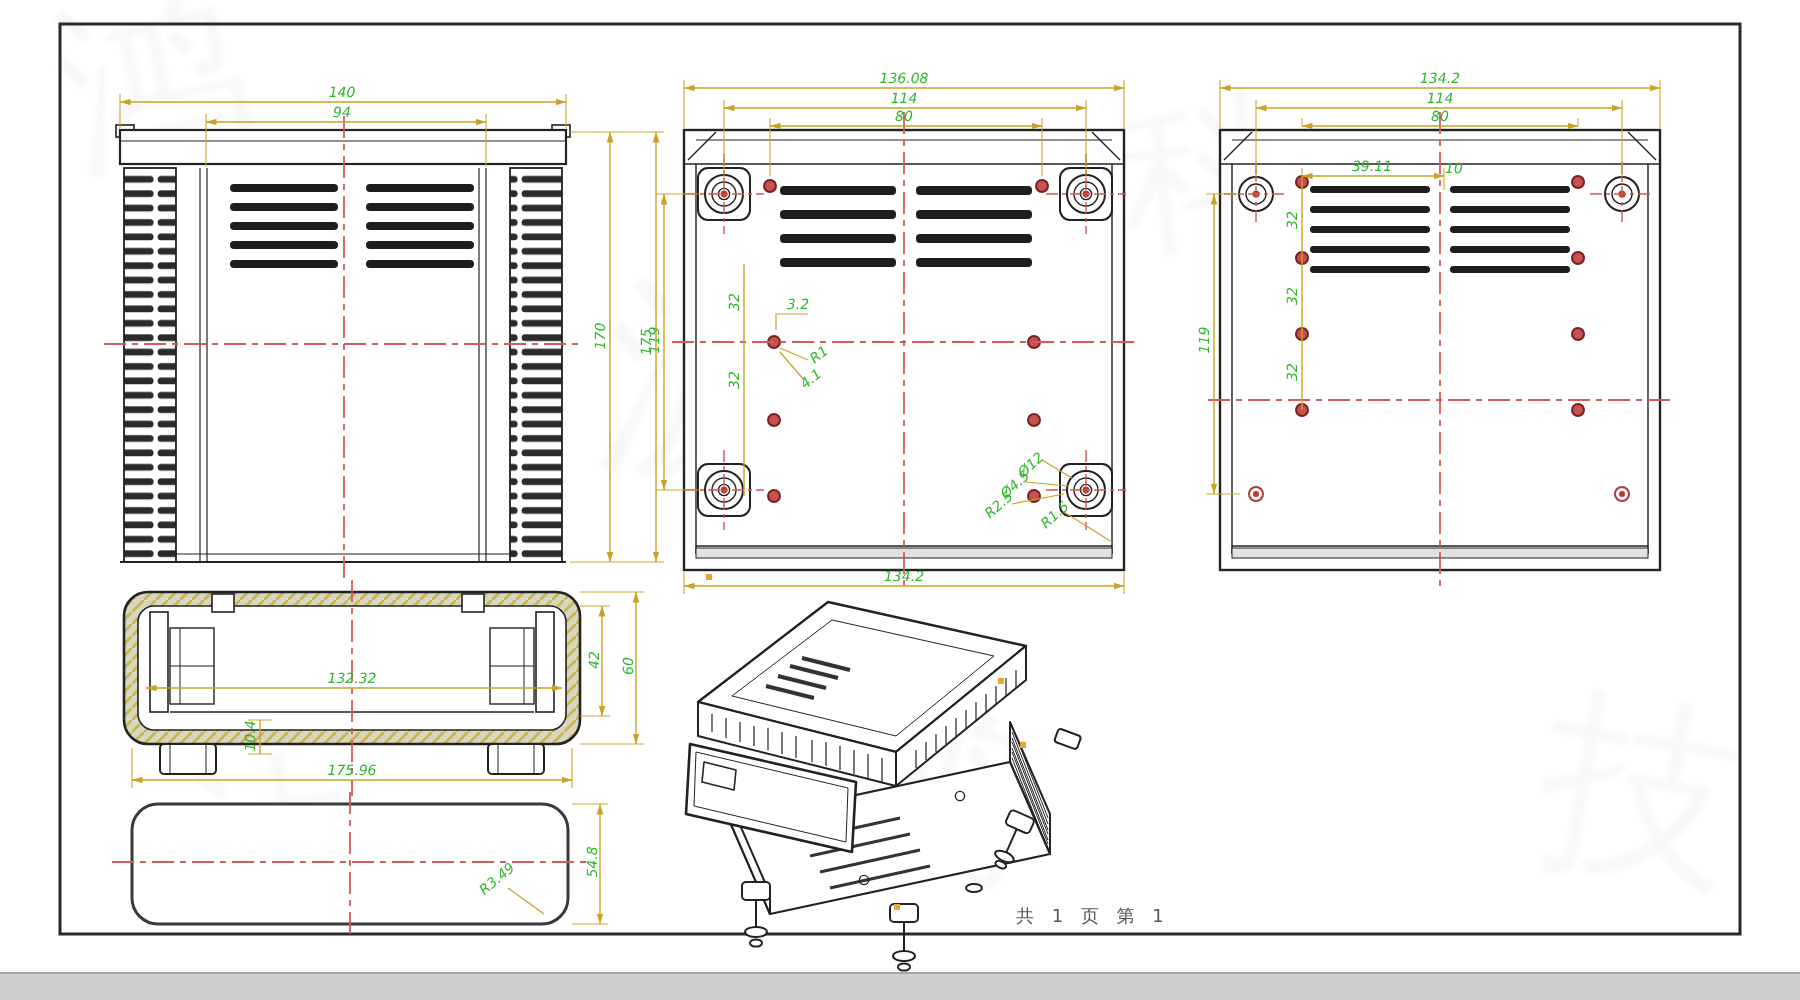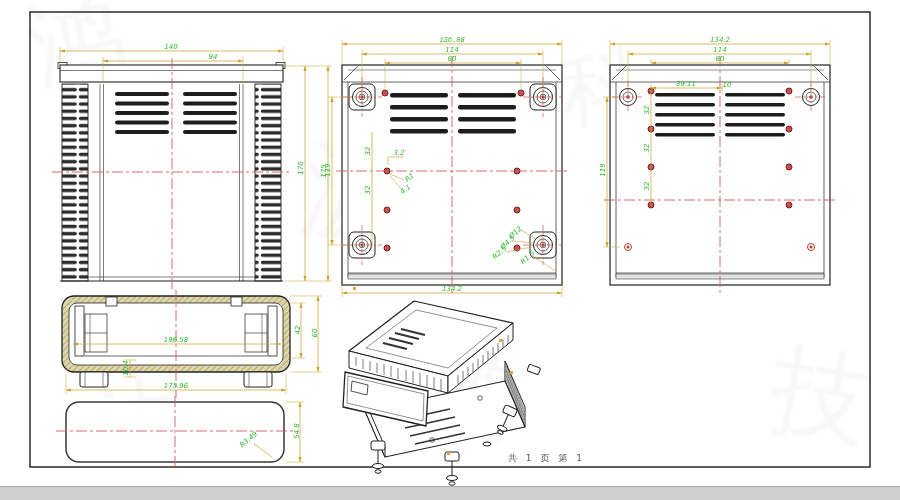--- a/index.html
+++ b/index.html
@@ -327,24 +327,24 @@
       <line x1="318" y1="296" x2="318" y2="372" marker-start="url(#arr)" marker-end="url(#arr)"></line>
       <line x1="130" y1="360" x2="130" y2="377"></line>
 
       <line x1="300" y1="402" x2="300" y2="462" marker-start="url(#arr)" marker-end="url(#arr)"></line>
       <line x1="254" y1="444" x2="272" y2="457"></line>
     </g>
   </svg>
 
   <div class="anno-layer">
       <span class="dim-label" style="left: 171px; top: 47px; transform: translate(-50%, -50%) rotate(0deg); font-style: italic;">140</span>
-      <span class="dim-label" style="left: 171px; top: 57px; transform: translate(-50%, -50%) rotate(0deg); margin-left: 42px;">94</span>
+      <span class="dim-label" style="left: 171px; top: 57px; transform: translate(-50%, -50%) rotate(0deg);">94</span>
       <span class="dim-label" style="left: 301px; top: 168px; transform: translate(-50%, -50%) rotate(-90deg);">170</span>
       <span class="dim-label" style="left: 324px; top: 171px; transform: translate(-50%, -50%) rotate(-90deg);">175</span>
-      <span class="dim-label" style="left: 452px; top: 40px; transform: translate(-50%, -50%) rotate(0deg); font-family: Liberation Mono, monospace;">136.08</span>
+      <span class="dim-label" style="left: 452px; top: 40px; transform: translate(-50%, -50%) rotate(0deg);">136.08</span>
       <span class="dim-label" style="left: 452px; top: 50px; transform: translate(-50%, -50%) rotate(0deg);">114</span>
       <span class="dim-label" style="left: 452px; top: 59px; transform: translate(-50%, -50%) rotate(0deg);">80</span>
       <span class="dim-label" style="left: 328px; top: 170px; transform: translate(-50%, -50%) rotate(-90deg);">119</span>
       <span class="dim-label" style="left: 452px; top: 289px; transform: translate(-50%, -50%) rotate(0deg);">134.2</span>
       <span class="dim-label" style="left: 368px; top: 151px; transform: translate(-50%, -50%) rotate(-90deg);">32</span>
       <span class="dim-label" style="left: 368px; top: 190px; transform: translate(-50%, -50%) rotate(-90deg);">32</span>
       <span class="dim-label" style="left: 399px; top: 153px; transform: translate(-50%, -50%) rotate(0deg);">3.2</span>
       <span class="dim-label" style="left: 410px; top: 178px; transform: translate(-50%, -50%) rotate(-38deg);">R1</span>
       <span class="dim-label" style="left: 406px; top: 190px; transform: translate(-50%, -50%) rotate(-38deg);">4.1</span>
       <span class="dim-label" style="left: 516px; top: 233px; transform: translate(-50%, -50%) rotate(-42deg);">Ø12</span>
@@ -353,21 +353,21 @@
       <span class="dim-label" style="left: 528px; top: 258px; transform: translate(-50%, -50%) rotate(-42deg);">R1.5</span>
       <span class="dim-label" style="left: 720px; top: 40px; transform: translate(-50%, -50%) rotate(0deg);">134.2</span>
       <span class="dim-label" style="left: 720px; top: 50px; transform: translate(-50%, -50%) rotate(0deg);">114</span>
       <span class="dim-label" style="left: 720px; top: 59px; transform: translate(-50%, -50%) rotate(0deg);">80</span>
       <span class="dim-label" style="left: 686px; top: 84px; transform: translate(-50%, -50%) rotate(0deg);">39.11</span>
       <span class="dim-label" style="left: 727px; top: 85px; transform: translate(-50%, -50%) rotate(0deg);">10</span>
       <span class="dim-label" style="left: 603px; top: 170px; transform: translate(-50%, -50%) rotate(-90deg);">119</span>
       <span class="dim-label" style="left: 647px; top: 110px; transform: translate(-50%, -50%) rotate(-90deg);">32</span>
       <span class="dim-label" style="left: 647px; top: 148px; transform: translate(-50%, -50%) rotate(-90deg);">32</span>
       <span class="dim-label" style="left: 647px; top: 186px; transform: translate(-50%, -50%) rotate(-90deg);">32</span>
-      <span class="dim-label" style="left: 176px; top: 340px; transform: translate(-50%, -50%) rotate(0deg);">196.58</span>
+      <span class="dim-label" style="left: 176px; top: 340px; transform: translate(-50%, -50%) rotate(0deg);">132.32</span>
       <span class="dim-label" style="left: 176px; top: 386px; transform: translate(-50%, -50%) rotate(0deg);">175.96</span>
       <span class="dim-label" style="left: 298px; top: 330px; transform: translate(-50%, -50%) rotate(-90deg);">42</span>
       <span class="dim-label" style="left: 315px; top: 333px; transform: translate(-50%, -50%) rotate(-90deg);">60</span>
       <span class="dim-label" style="left: 126px; top: 368px; transform: translate(-50%, -50%) rotate(-90deg);">10.4</span>
       <span class="dim-label" style="left: 297px; top: 431px; transform: translate(-50%, -50%) rotate(-90deg);">54.8</span>
       <span class="dim-label" style="left: 249px; top: 440px; transform: translate(-50%, -50%) rotate(-40deg);">R3.49</span>
     </div>
 
   <div class="sheet-note">共 1 页  第 1</div>
 

